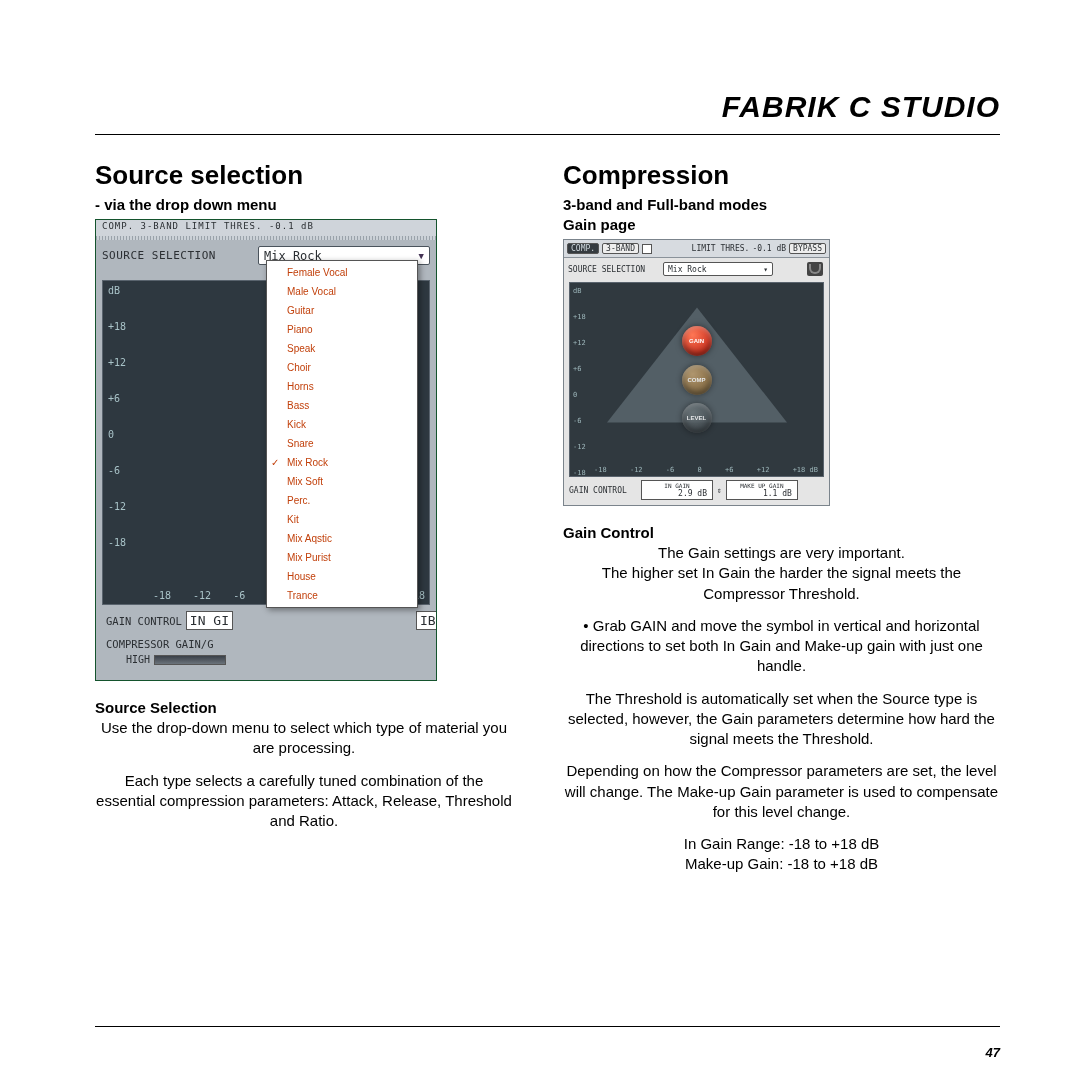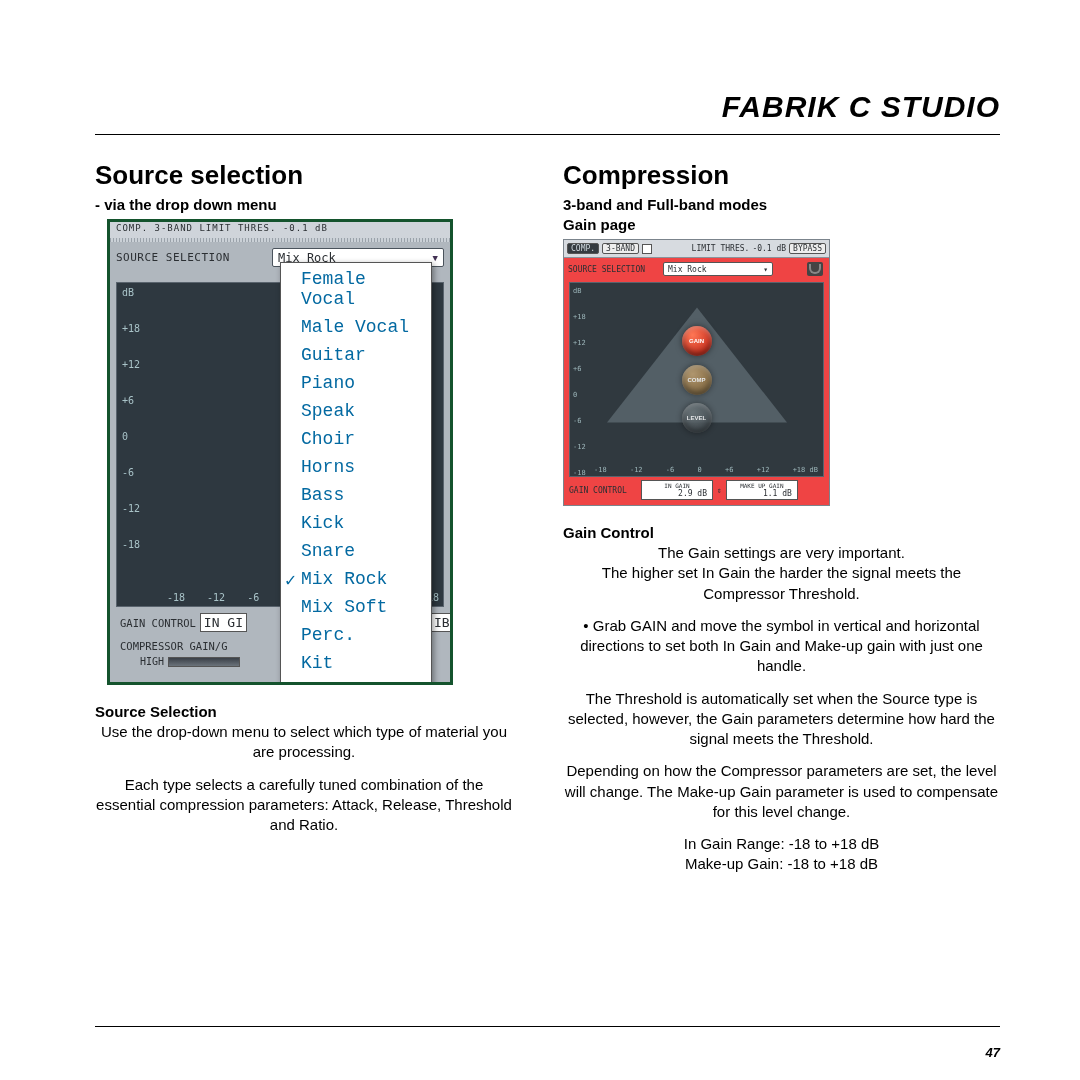--- a/index.html
+++ b/index.html
@@ -75,24 +75,24 @@
     line-height: 1.35;
     margin: 0 0 12px 0;
     text-align: center;
   }
 
   
   .shot1 {
     width: 340px;
     height: 460px;
     background: #b0b7be;
-    border: 3px solid #14532d;
+    border: 1px solid #14532d;
     position: relative;
     overflow: hidden;
-    margin: 6px 0 18px 12px;
+    margin: 6px 0 18px 0;
     font-family: "Lucida Console", Consolas, monospace;
     font-size: 12px;
     color: #2b2f33;
   }
   .shot1 .topstrip {
     height: 14px;
     background: #cfd4da;
     font-size: 9px;
     letter-spacing: 1px;
     padding: 1px 6px;
@@ -200,36 +200,36 @@
     left: 170px;
     top: 40px;
     width: 150px;
     background: #fff;
     border: 1px solid #555;
     box-shadow: 2px 2px 6px rgba(0,0,0,.4);
     padding: 2px 0;
   }
   .shot1 .dd-open .item {
     padding: 4px 8px 4px 20px;
-    font-family: Liberation Mono, monospace;
-    font-size: 18px;
-    color: #0369a1;
+    font-family: Liberation Sans, sans-serif;
+    font-size: 10px;
+    color: #c2410c;
     position: relative;
   }
   .shot1 .dd-open .item.checked::before {
     content: "✓";
     position: absolute;
     left: 4px;
   }
 
   
   .shot2 {
     width: 265px;
     height: 265px;
-    background: #ef4444;
+    background: #e5e5e5;
     border: 1px solid #7b848c;
     position: relative;
     overflow: hidden;
     margin: 6px 0 18px 0;
     font-family: "Lucida Console", Consolas, monospace;
     color: #2b2f33;
   }
   .shot2 .topbar {
     height: 17px;
     background: #d7dbe0;

